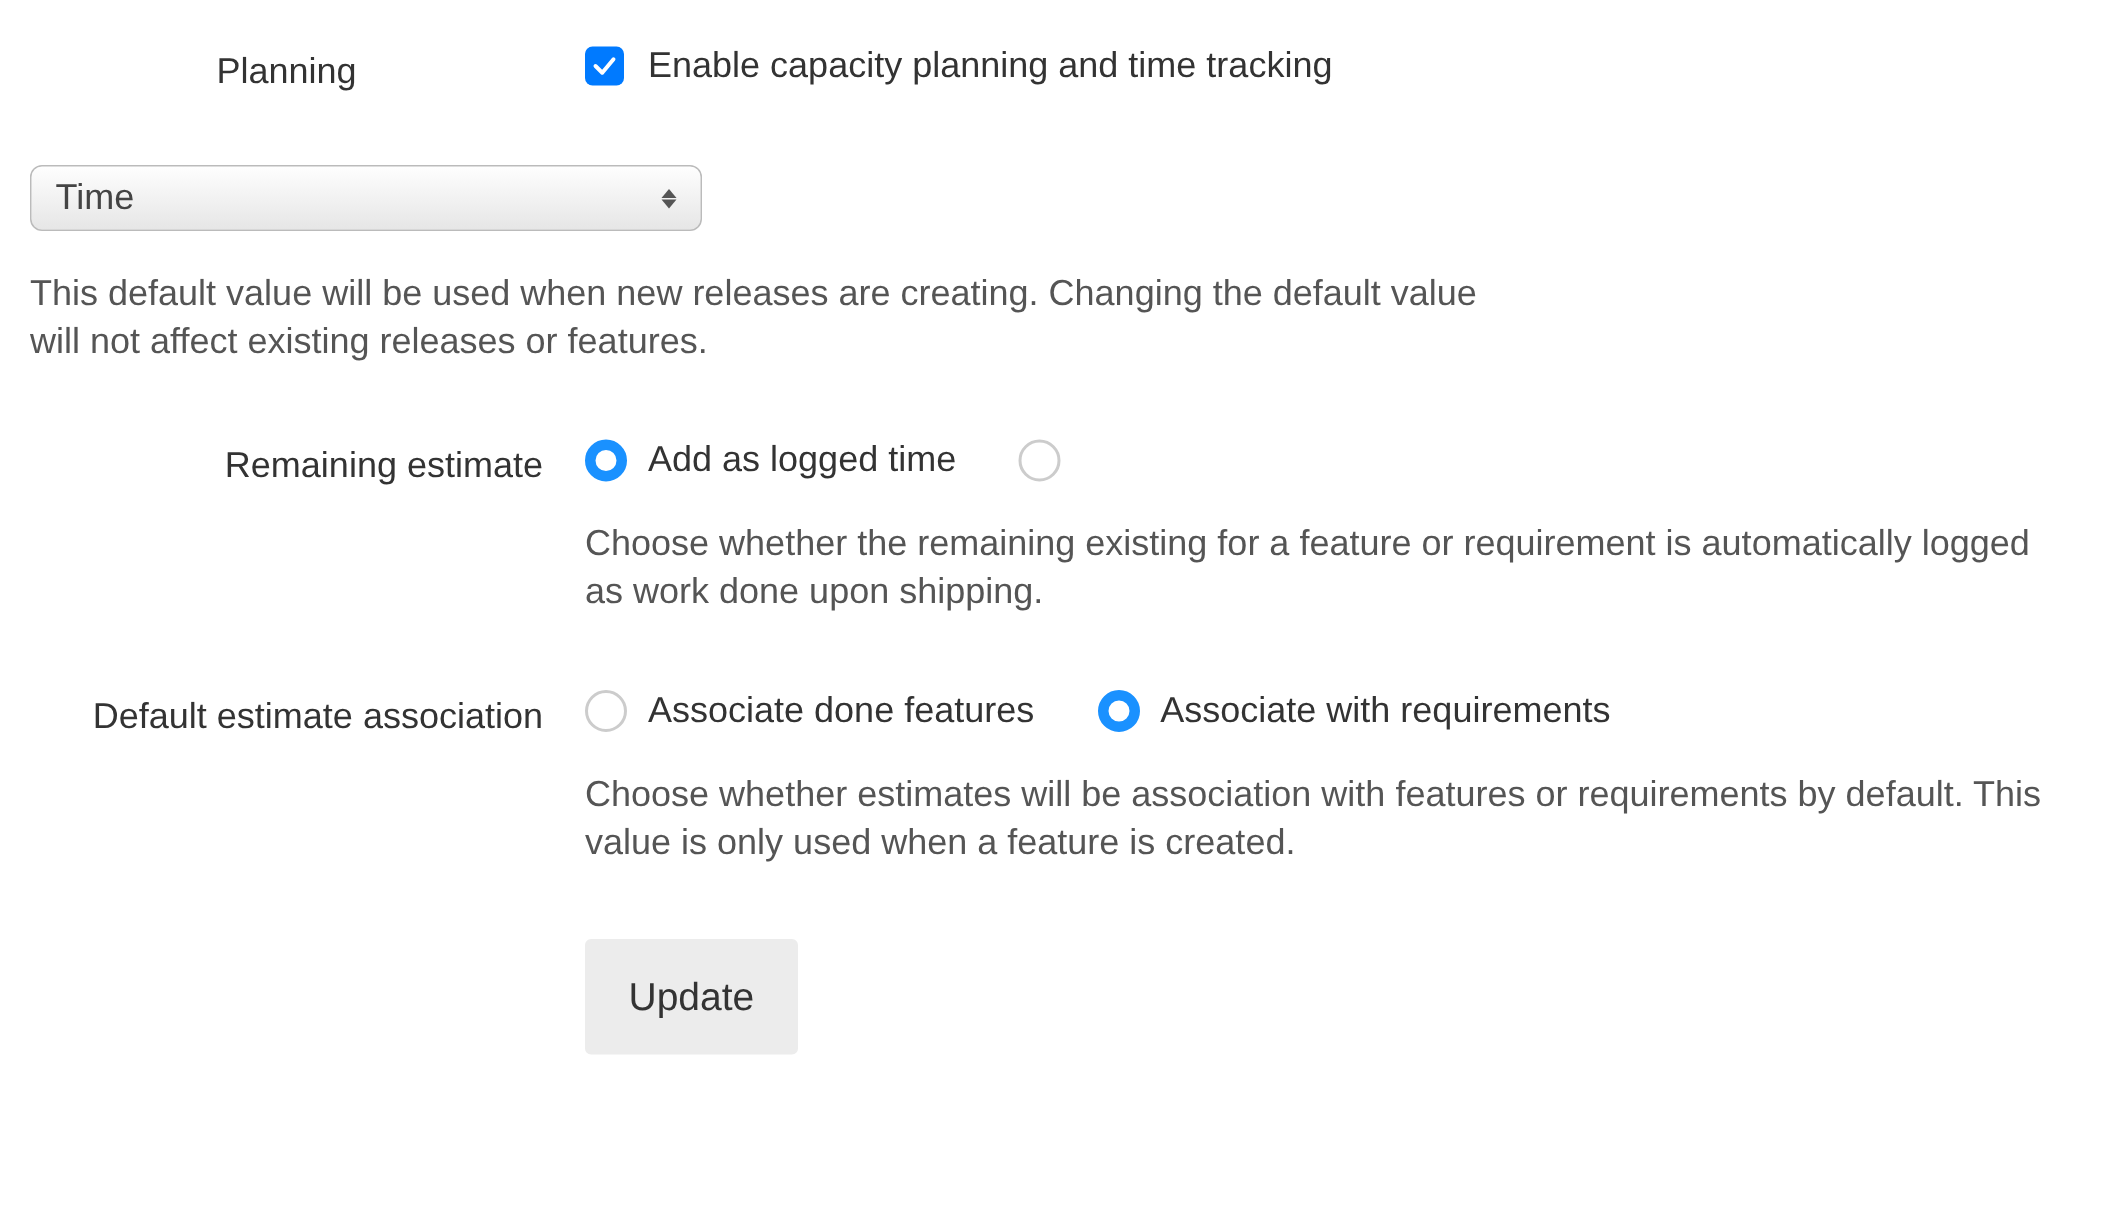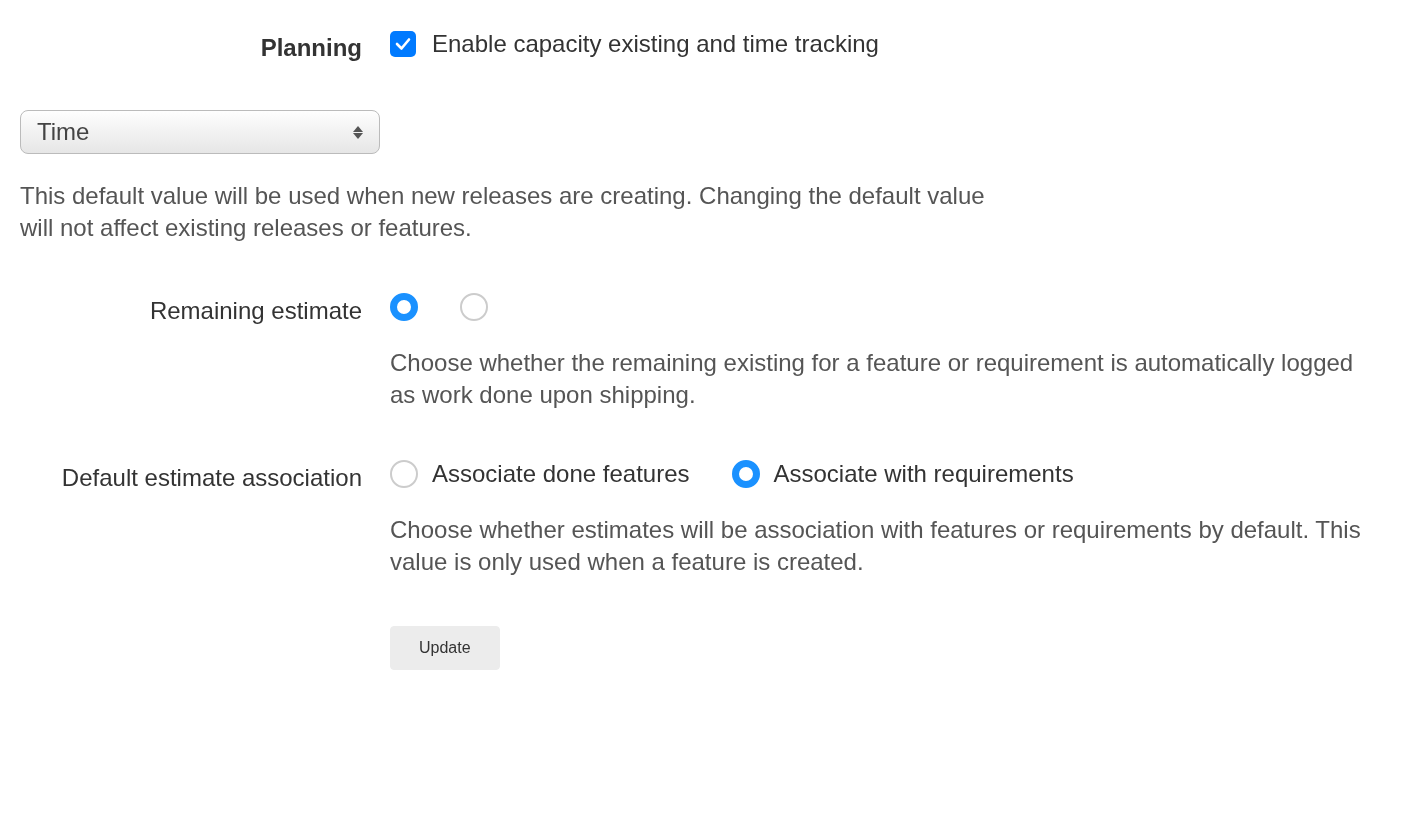--- a/index.html
+++ b/index.html
@@ -18,21 +18,21 @@
   }
   .label-col {
     width: 370px;
     flex-shrink: 0;
     text-align: right;
     padding-right: 28px;
     padding-top: 4px;
     color: #333;
     font-weight: 400;
   }
-  .label-col.bold { font-weight: 700; }
+  .label-col.bold { font-weight: 400; text-align: center; }
   .control-col {
     flex: 1;
     max-width: 1000px;
   }
   .checkbox-wrap {
     display: flex;
     align-items: center;
     gap: 16px;
   }
   .checkbox {
@@ -41,21 +41,21 @@
     border-radius: 5px;
     background: #007aff;
     display: flex;
     align-items: center;
     justify-content: center;
     cursor: pointer;
     flex-shrink: 0;
   }
   .checkbox svg { width: 18px; height: 18px; }
   .select {
-    width: 360px;
+    width: 448px;
     height: 44px;
     border: 1px solid #bbb;
     border-radius: 8px;
     background: linear-gradient(#fefefe, #e6e6e6);
     display: flex;
     align-items: center;
     justify-content: space-between;
     padding: 0 16px;
     cursor: pointer;
     color: #444;
@@ -103,61 +103,62 @@
     flex-shrink: 0;
   }
   .radio.checked {
     border: 7px solid #1a91ff;
   }
   .button {
     display: inline-block;
     background: #ececec;
     border: 1px solid #ececec;
     border-radius: 4px;
-    padding: 12px 28px;
-    font-size: 16px;
+    padding: 22px 28px;
+    font-size: 26px;
     color: #333;
     cursor: pointer;
   }
 </style>
 </head>
 <body>
 
 <div class="form">
 
   <div class="row">
     <div class="label-col bold">Planning</div>
     <div class="control-col">
       <div class="checkbox-wrap">
         <div class="checkbox">
           <svg viewBox="0 0 24 24">
               <path d="M4 12 L10 18 L20 6" stroke="#fff" stroke-width="3.5" fill="none" stroke-linecap="round" stroke-linejoin="round"></path>
             </svg>
         </div>
-        <span>Enable capacity existing and time tracking</span>
+        <span>Enable capacity planning and time tracking</span>
       </div>
     </div>
   </div>
 
   <div class="row">
     <div class="control-col">
       <div class="select">
         <span>Time</span>
         <span class="chev"></span>
       </div>
       <div class="help">This default value will be used when new releases are creating. Changing the default value will not affect existing releases or features.</div>
     </div>
   </div>
 
   <div class="row">
     <div class="label-col">Remaining estimate</div>
     <div class="control-col">
       <div class="radio-group">
         <label class="radio-item">
           <span class="radio checked"></span>
+          <span>Add as logged time</span>
         </label>
         <label class="radio-item">
           <span class="radio"></span>
         </label>
       </div>
       <div class="help">Choose whether the remaining existing for a feature or requirement is automatically logged as work done upon shipping.</div>
     </div>
   </div>
 
   <div class="row">

